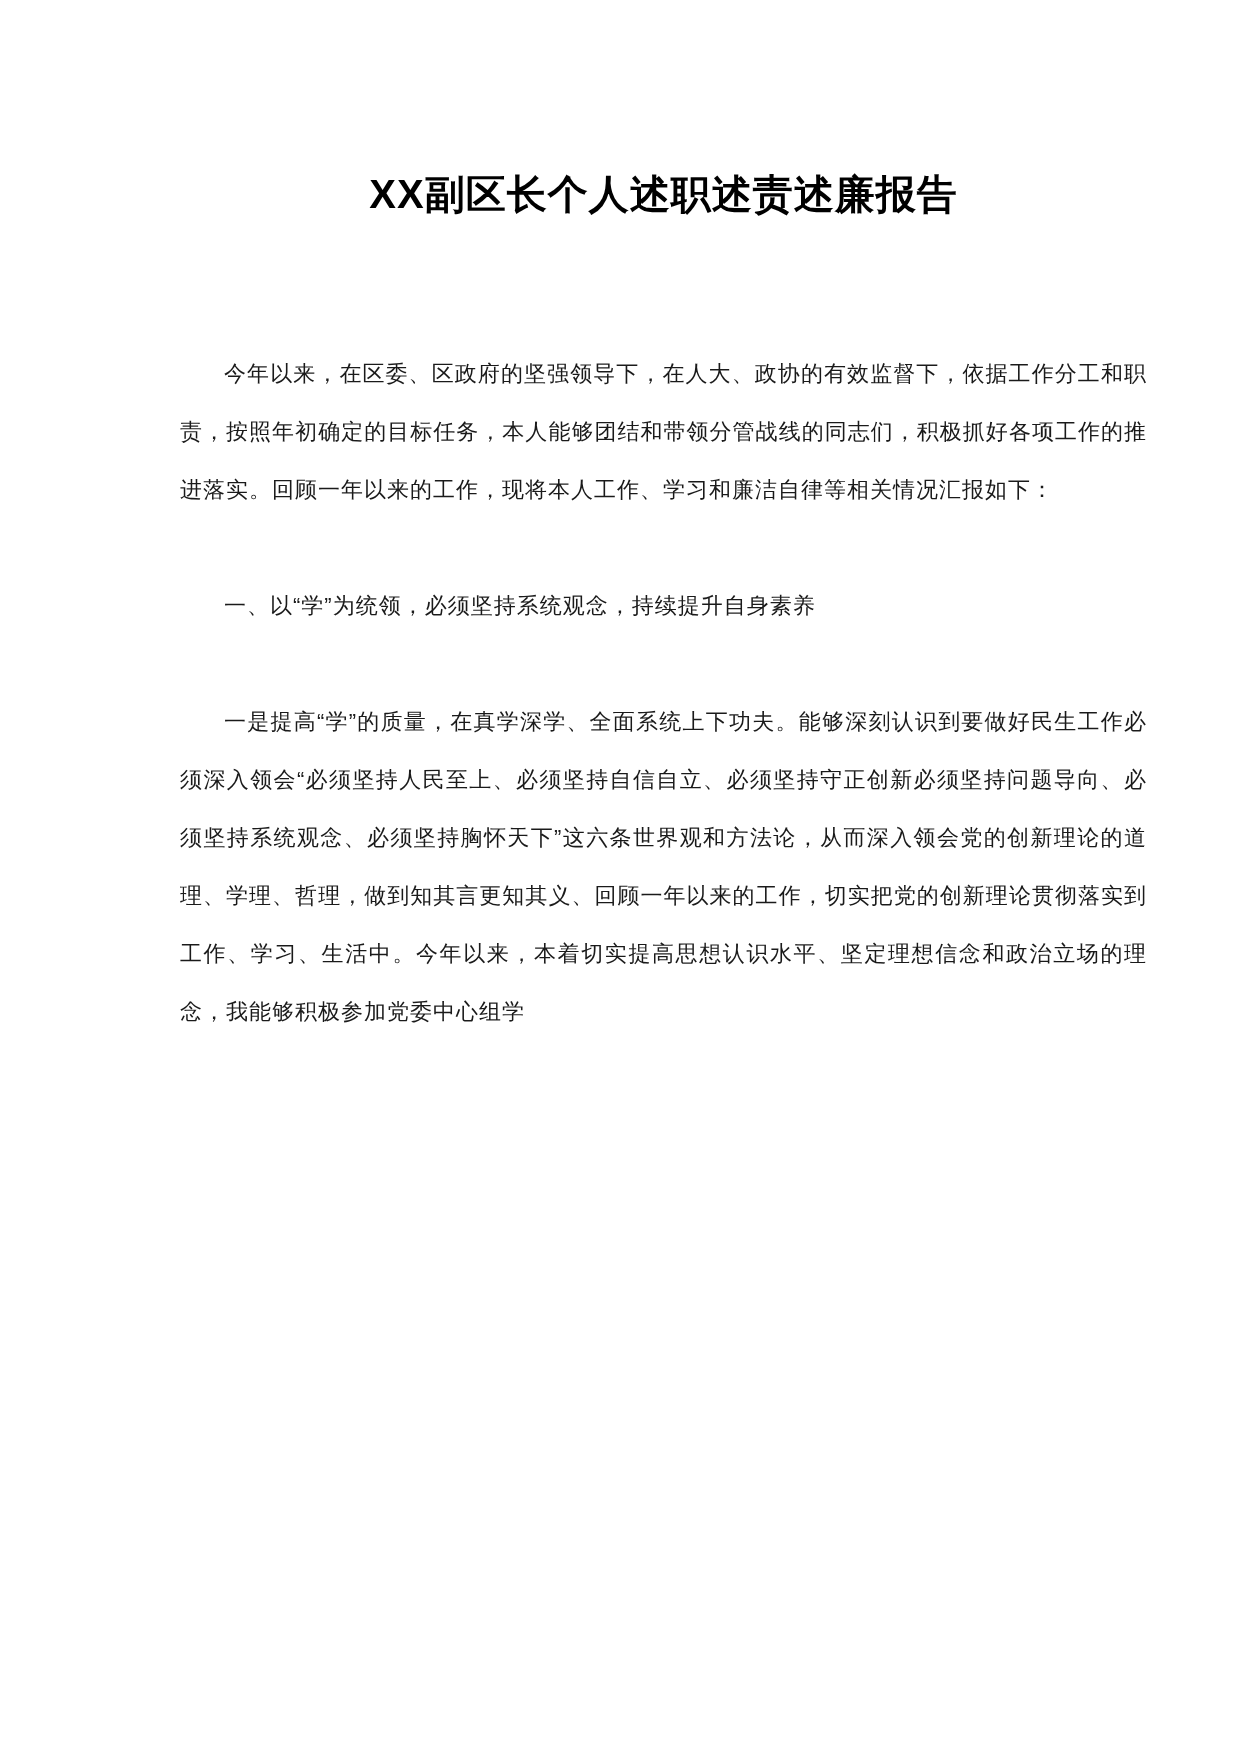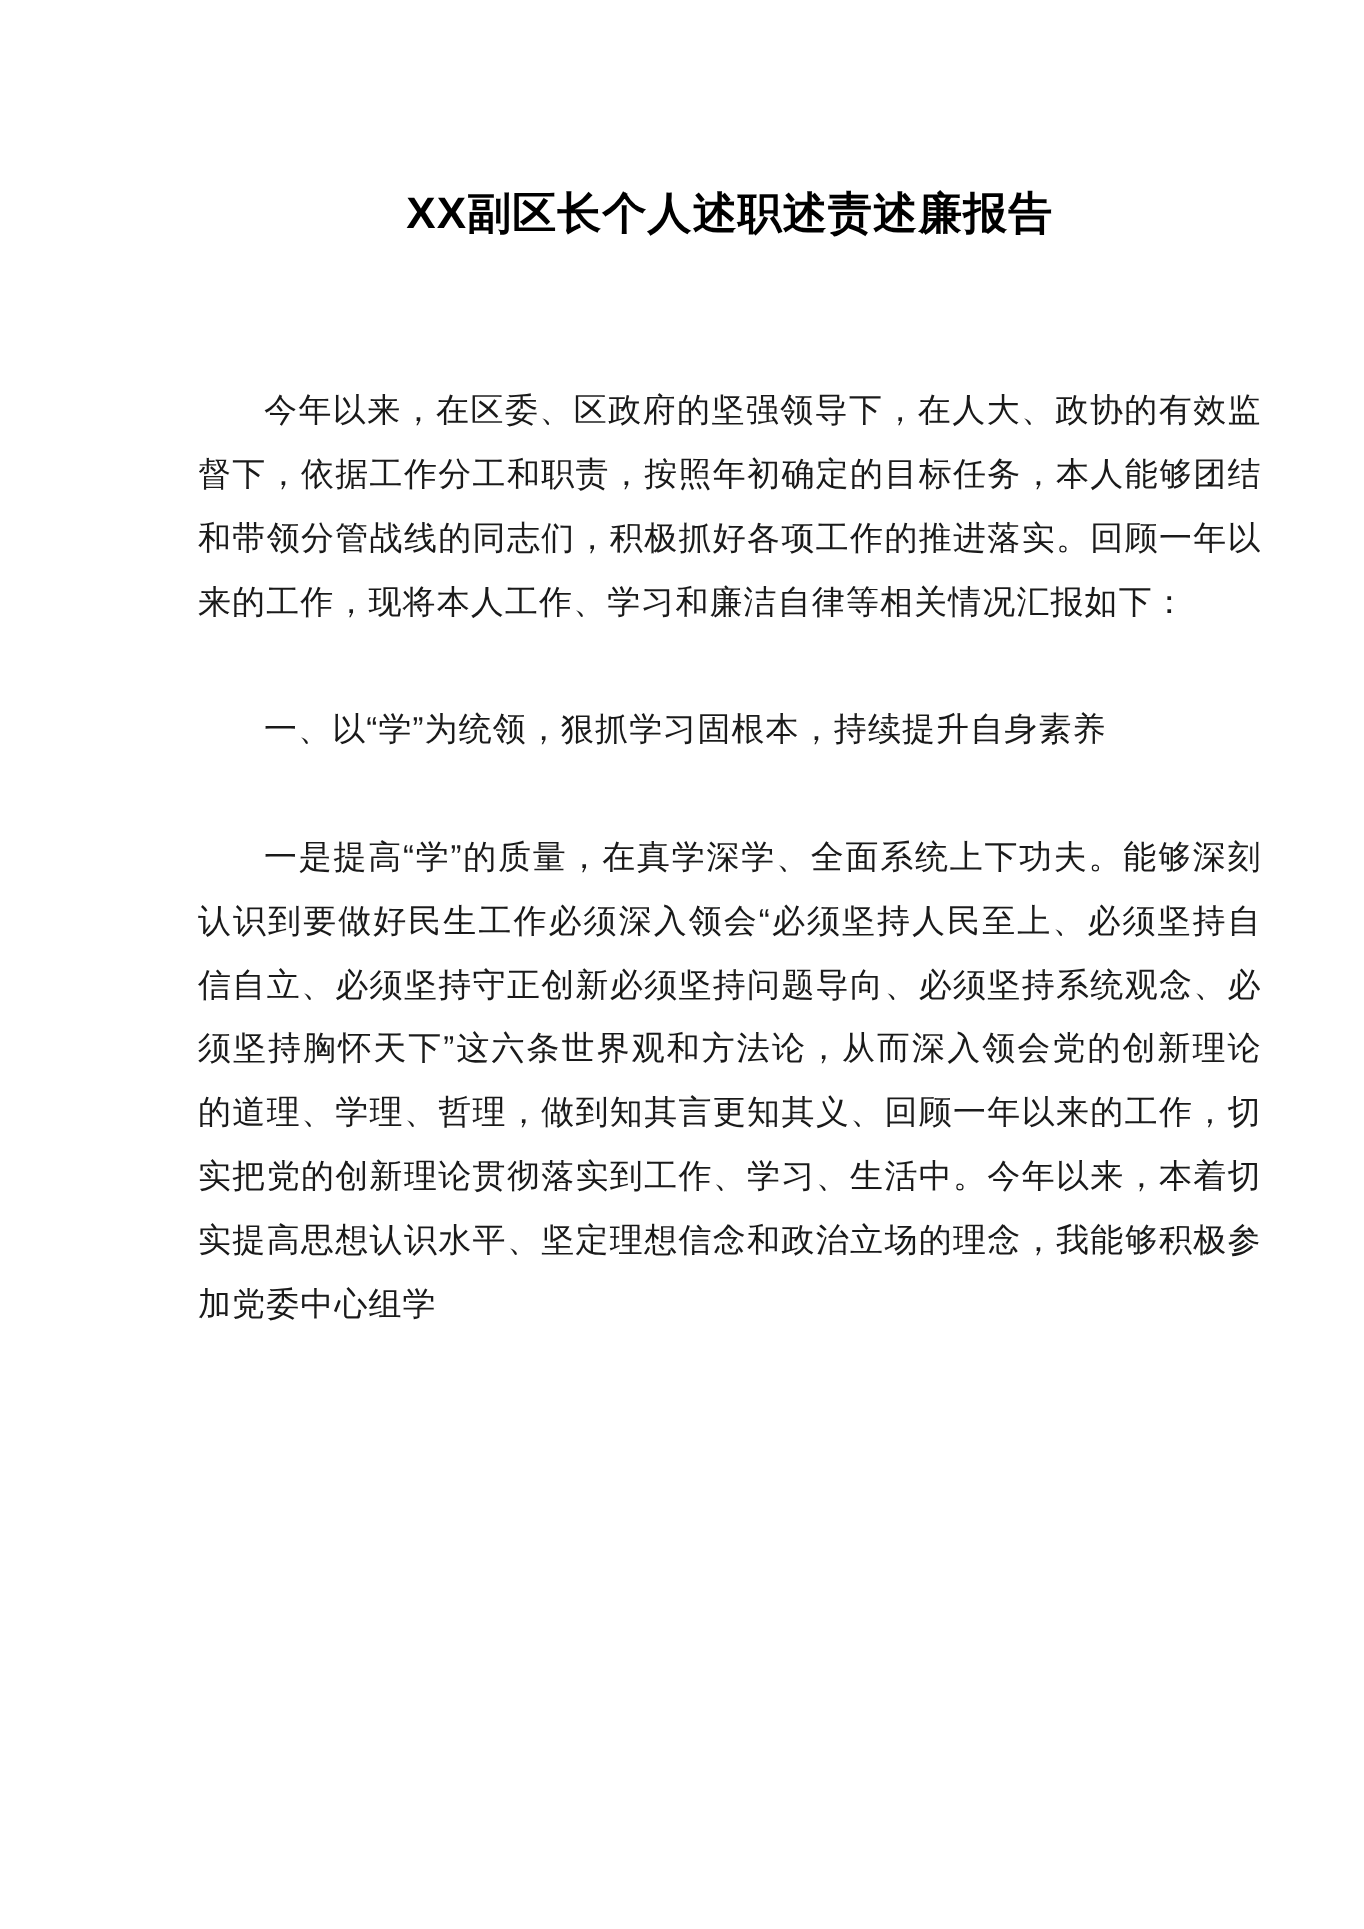--- a/index.html
+++ b/index.html
@@ -23,33 +23,33 @@
     margin: 0 0 125px 0;
     font-size: 40px;
     font-weight: 700;
     text-align: center;
     letter-spacing: 1px;
     line-height: 52px;
     color: #000000;
   }
   .para {
     margin: 0 0 58px 0;
-    font-size: 30px;
+    font-size: 22px;
     line-height: 58px;
     text-align: justify;
     text-indent: 2em;
     letter-spacing: 1px;
     word-break: break-all;
     color: #1a1a1a;
   }
 </style>
 </head>
 <body>
 
 <div class="page">
   <h1 class="doc-title">XX副区长个人述职述责述廉报告</h1>
 
   <p class="para">今年以来，在区委、区政府的坚强领导下，在人大、政协的有效监督下，依据工作分工和职责，按照年初确定的目标任务，本人能够团结和带领分管战线的同志们，积极抓好各项工作的推进落实。回顾一年以来的工作，现将本人工作、学习和廉洁自律等相关情况汇报如下：</p>
 
-  <p class="para">一、以“学”为统领，狠抓学习固根本，持续提升自身素养</p>
+  <p class="para">一、以“学”为统领，必须坚持系统观念，持续提升自身素养</p>
 
   <p class="para">一是提高“学”的质量，在真学深学、全面系统上下功夫。能够深刻认识到要做好民生工作必须深入领会“必须坚持人民至上、必须坚持自信自立、必须坚持守正创新必须坚持问题导向、必须坚持系统观念、必须坚持胸怀天下”这六条世界观和方法论，从而深入领会党的创新理论的道理、学理、哲理，做到知其言更知其义、回顾一年以来的工作，切实把党的创新理论贯彻落实到工作、学习、生活中。今年以来，本着切实提高思想认识水平、坚定理想信念和政治立场的理念，我能够积极参加党委中心组学</p>
 </div>
 
 </body></html>

